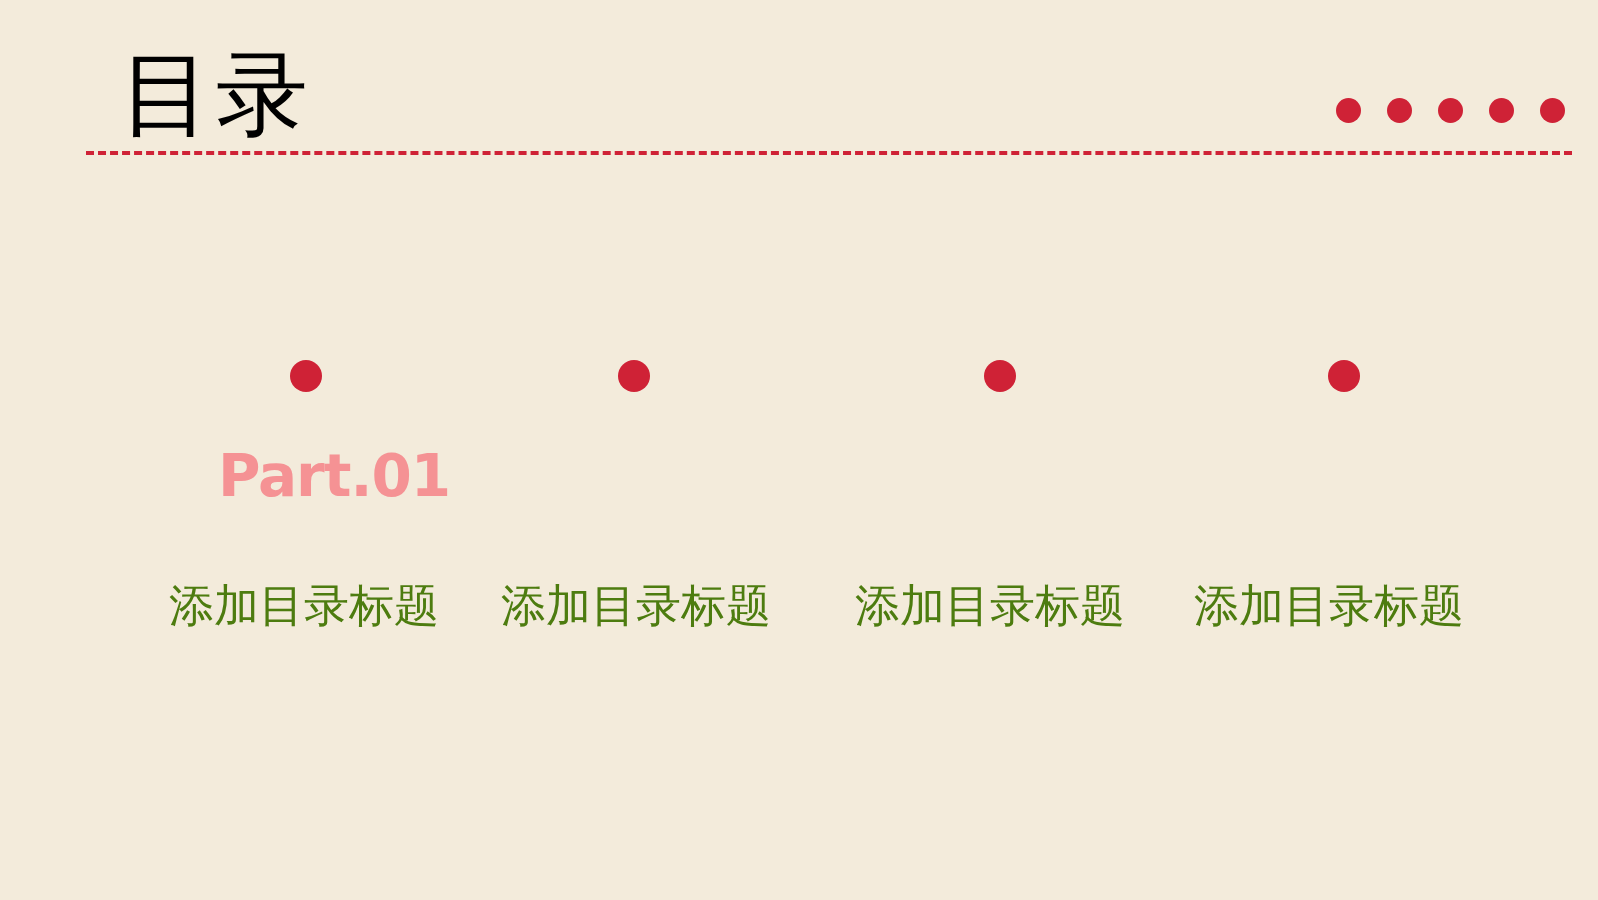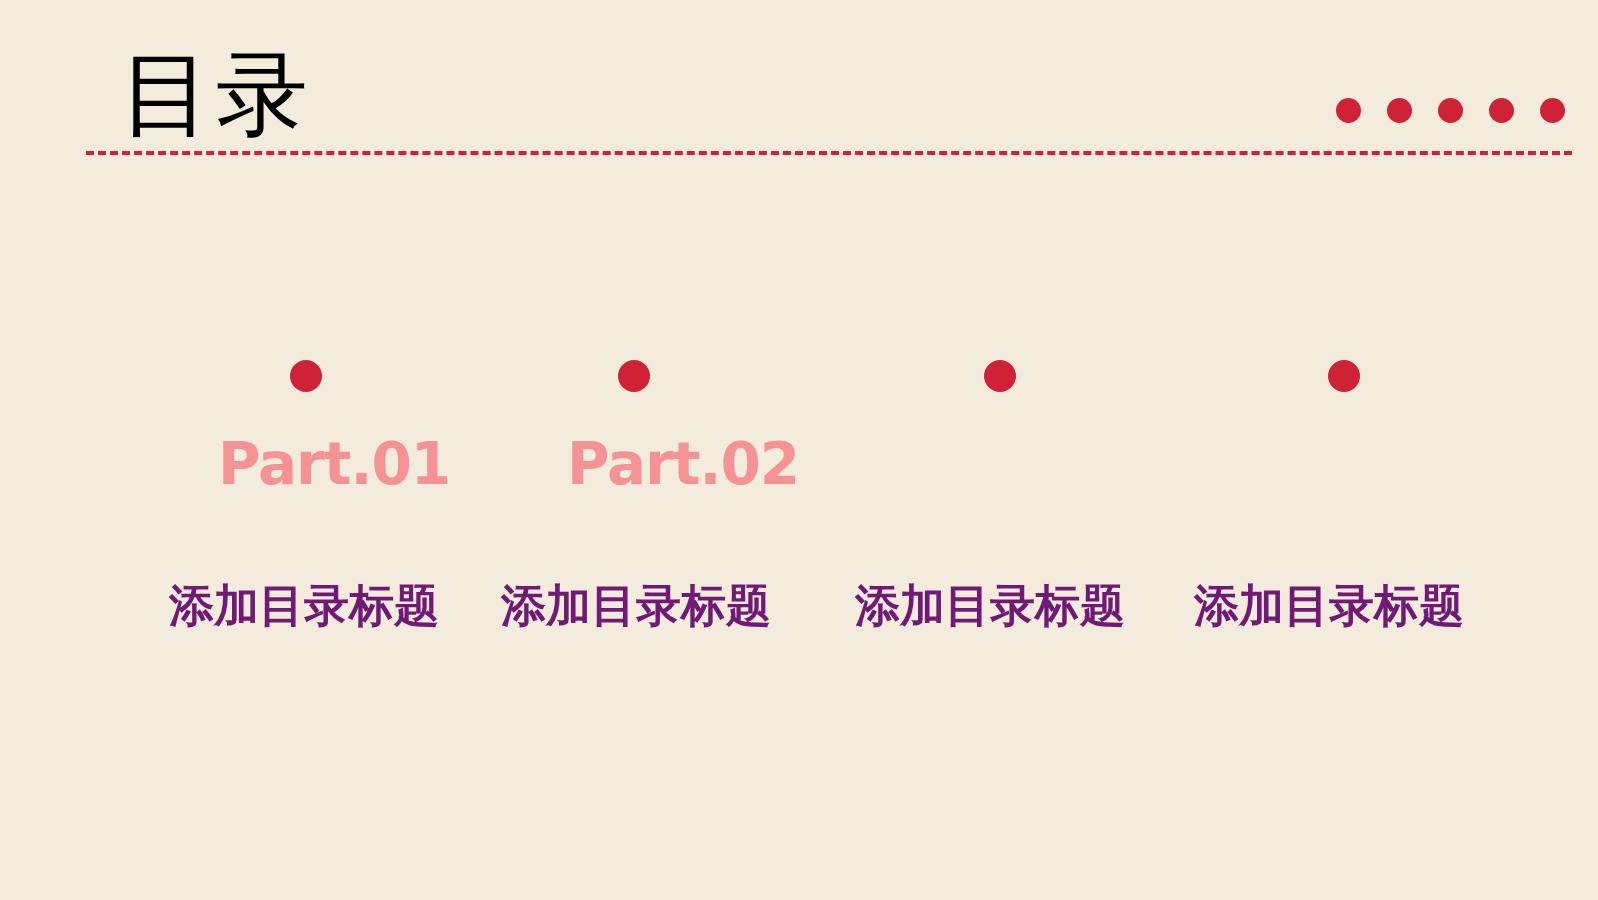--- a/index.html
+++ b/index.html
@@ -22,28 +22,28 @@
     .deco-dots { position: absolute; top: 98px; left: 1312px; height: 26px; }
     .deco-dot {
       position: absolute; top: 0; width: 25px; height: 25px; border-radius: 50%;
       background: #cf2236;
     }
     .part-dot {
       position: absolute; width: 32px; height: 32px; border-radius: 50%;
       background: #cf2236;
     }
     .part-label {
-      position: absolute; top: 432px;
+      position: absolute; top: 444px;
       font-family: "DejaVu Sans", "Liberation Sans", sans-serif;
       font-size: 58px; line-height: 64px; color: #f59294; font-weight: 700;
       white-space: nowrap; letter-spacing: -1px;
     }
     .part-title {
       position: absolute; top: 578px;
-      font-size: 45px; line-height: 56px; color: #701a75; font-weight: 700;
+      font-size: 45px; line-height: 56px; color: #4d7c0f; font-weight: 400;
       white-space: nowrap;
     }
   </style>
 </head>
 <body>
 
 <div class="slide">
   <div class="title">目录</div>
 
   <div class="deco-dots">
@@ -54,21 +54,20 @@
     <div class="deco-dot" style="left:204px"></div>
   </div>
 
   <div class="dashed-line"></div>
 
   <div class="part-dot" style="left:266px; top:360px;"></div>
   <div class="part-label" style="left:194px;">Part.01</div>
   <div class="part-title" style="left:145px;">添加目录标题</div>
 
   <div class="part-dot" style="left:594px; top:360px;"></div>
-  <div class="part-label" style="left:543px;">Part.02</div>
   <div class="part-title" style="left:477px;">添加目录标题</div>
 
   <div class="part-dot" style="left:960px; top:360px;"></div>
   <div class="part-title" style="left:831px;">添加目录标题</div>
 
   <div class="part-dot" style="left:1304px; top:360px;"></div>
   <div class="part-title" style="left:1170px;">添加目录标题</div>
 </div>
 
 </body></html>

